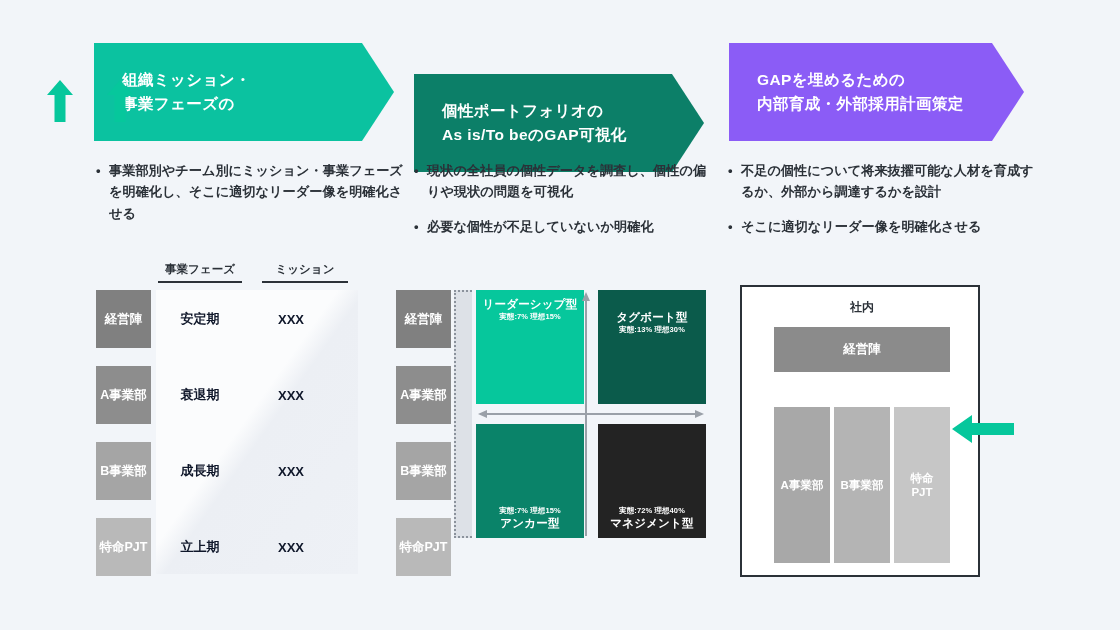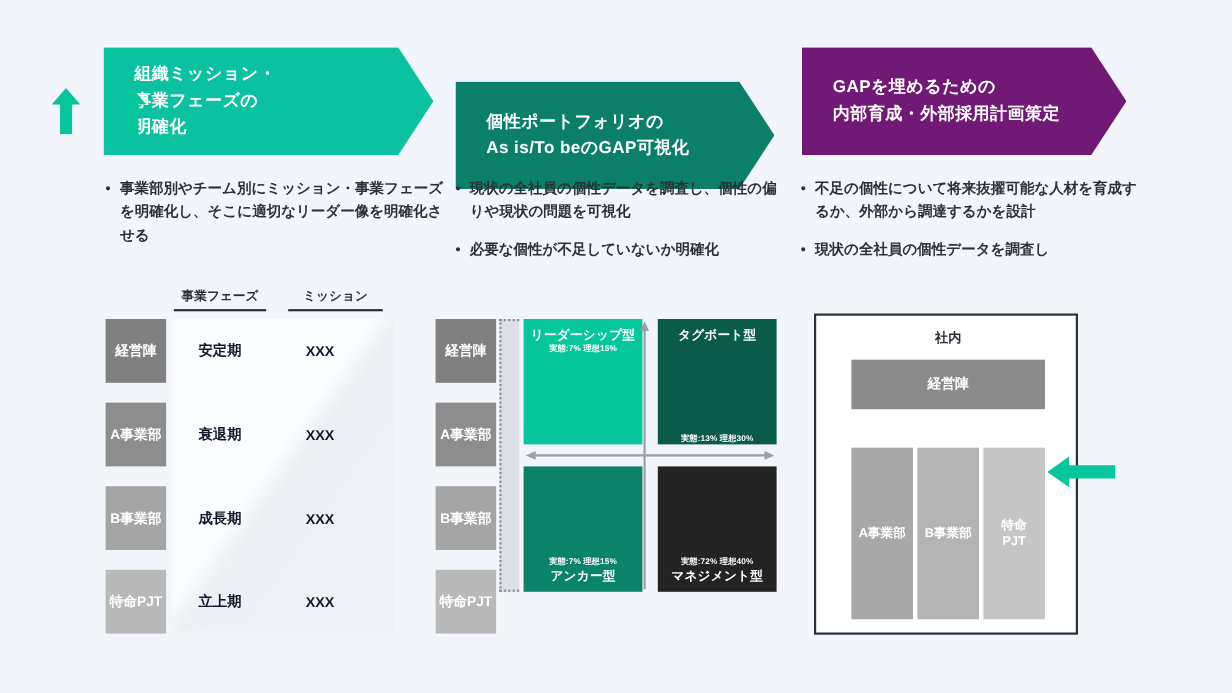--- a/index.html
+++ b/index.html
@@ -16,21 +16,21 @@
   .banner {
     position: absolute; top: 43px; height: 98px;
     display: flex; align-items: center;
     color: #ffffff; font-weight: bold; font-size: 15.5px; line-height: 1.55;
     padding-left: 28px;
     letter-spacing: .4px;
     clip-path: polygon(0 0, calc(100% - 32px) 0, 100% 50%, calc(100% - 32px) 100%, 0 100%);
   }
   .banner-1 { left: 94px;  width: 300px; background: #0bc2a0; }
   .banner-2 { left: 414px; width: 290px; background: #0c7f68; margin-top: 31px; }
-  .banner-3 { left: 729px; width: 295px; background: #701a75; }
+  .banner-3 { left: 729px; width: 295px; background: #8b5cf6; }
   .banner span { display: block; }
 
   
   .bullets { position: absolute; top: 160px; font-size: 13.2px; line-height: 1.62; font-weight: bold; color: #2b3138; }
   .b1 { left: 96px;  width: 312px; }
   .b2 { left: 414px; width: 300px; }
   .b3 { left: 728px; width: 310px; }
   .bullet { display: flex; margin-bottom: 13px; }
   .bullet .dot { width: 13px; flex: 0 0 13px; text-align: left; font-size: 13px; line-height: 1.62; }
   .bullet .btxt { flex: 1; }
@@ -92,21 +92,21 @@
     border-left: 2px dotted #8b929c;
     border-top: 2px dotted #8b929c;
     border-bottom: 2px dotted #8b929c;
   }
   .quad {
     position: absolute; width: 108px; height: 114px;
     display: flex; flex-direction: column; align-items: center;
     color: #ffffff; text-align: center;
   }
   .quad-tl { left: 22px;  top: 0;     background: #06c79c; justify-content: flex-start; padding-top: 7px; }
-  .quad-tr { left: 144px; top: 0;     background: #0b5b4b; justify-content: space-between; padding-top: 7px; }
+  .quad-tr { left: 144px; top: 0;     background: #0b5b4b; justify-content: flex-start; padding-top: 20px; }
   .quad-bl { left: 22px;  top: 134px; background: #0a8369; justify-content: flex-end; padding-bottom: 7px; }
   .quad-br { left: 144px; top: 134px; background: #232323; justify-content: flex-end; padding-bottom: 7px; }
   .qname { font-size: 11.5px; font-weight: bold; letter-spacing: .2px; }
   .qstat { font-size: 7.5px; font-weight: bold; letter-spacing: .1px; }
   .quad-bl .qname, .quad-br .qname { order: 2; }
   .quad-bl .qstat, .quad-br .qstat { order: 1; }
   .axis-v {
     position: absolute; left: 128px; top: 2px; width: 8px; height: 244px;
   }
   .axis-h {
@@ -145,21 +145,20 @@
 </style>
 </head>
 <body>
 
 <div class="slide">
 
   <div class="banner banner-1">
     <div>
       <span>組織ミッション・</span>
       <span>事業フェーズの</span>
-      <span>明確化</span>
     </div>
   </div>
   <div class="banner banner-2">
     <div>
       <span>個性ポートフォリオの</span>
       <span>As is/To beのGAP可視化</span>
     </div>
   </div>
   <div class="banner banner-3">
     <div>
@@ -184,21 +183,21 @@
       <span class="btxt">必要な個性が不足していないか明確化</span>
     </div>
   </div>
   <div class="bullets b3">
     <div class="bullet">
       <span class="dot">•</span>
       <span class="btxt">不足の個性について将来抜擢可能な人材を育成するか、外部から調達するかを設計</span>
     </div>
     <div class="bullet">
       <span class="dot">•</span>
-      <span class="btxt">現状の全社員の個性データを調査し</span>
+      <span class="btxt">そこに適切なリーダー像を明確化させる</span>
     </div>
   </div>
 
   <div class="tbl">
     <div class="tbl-head">
       <div class="th th-phase">事業フェーズ</div>
       <div class="th th-mission">ミッション</div>
     </div>
     <div class="tbl-body">
       <div class="tbl-bg"></div>

